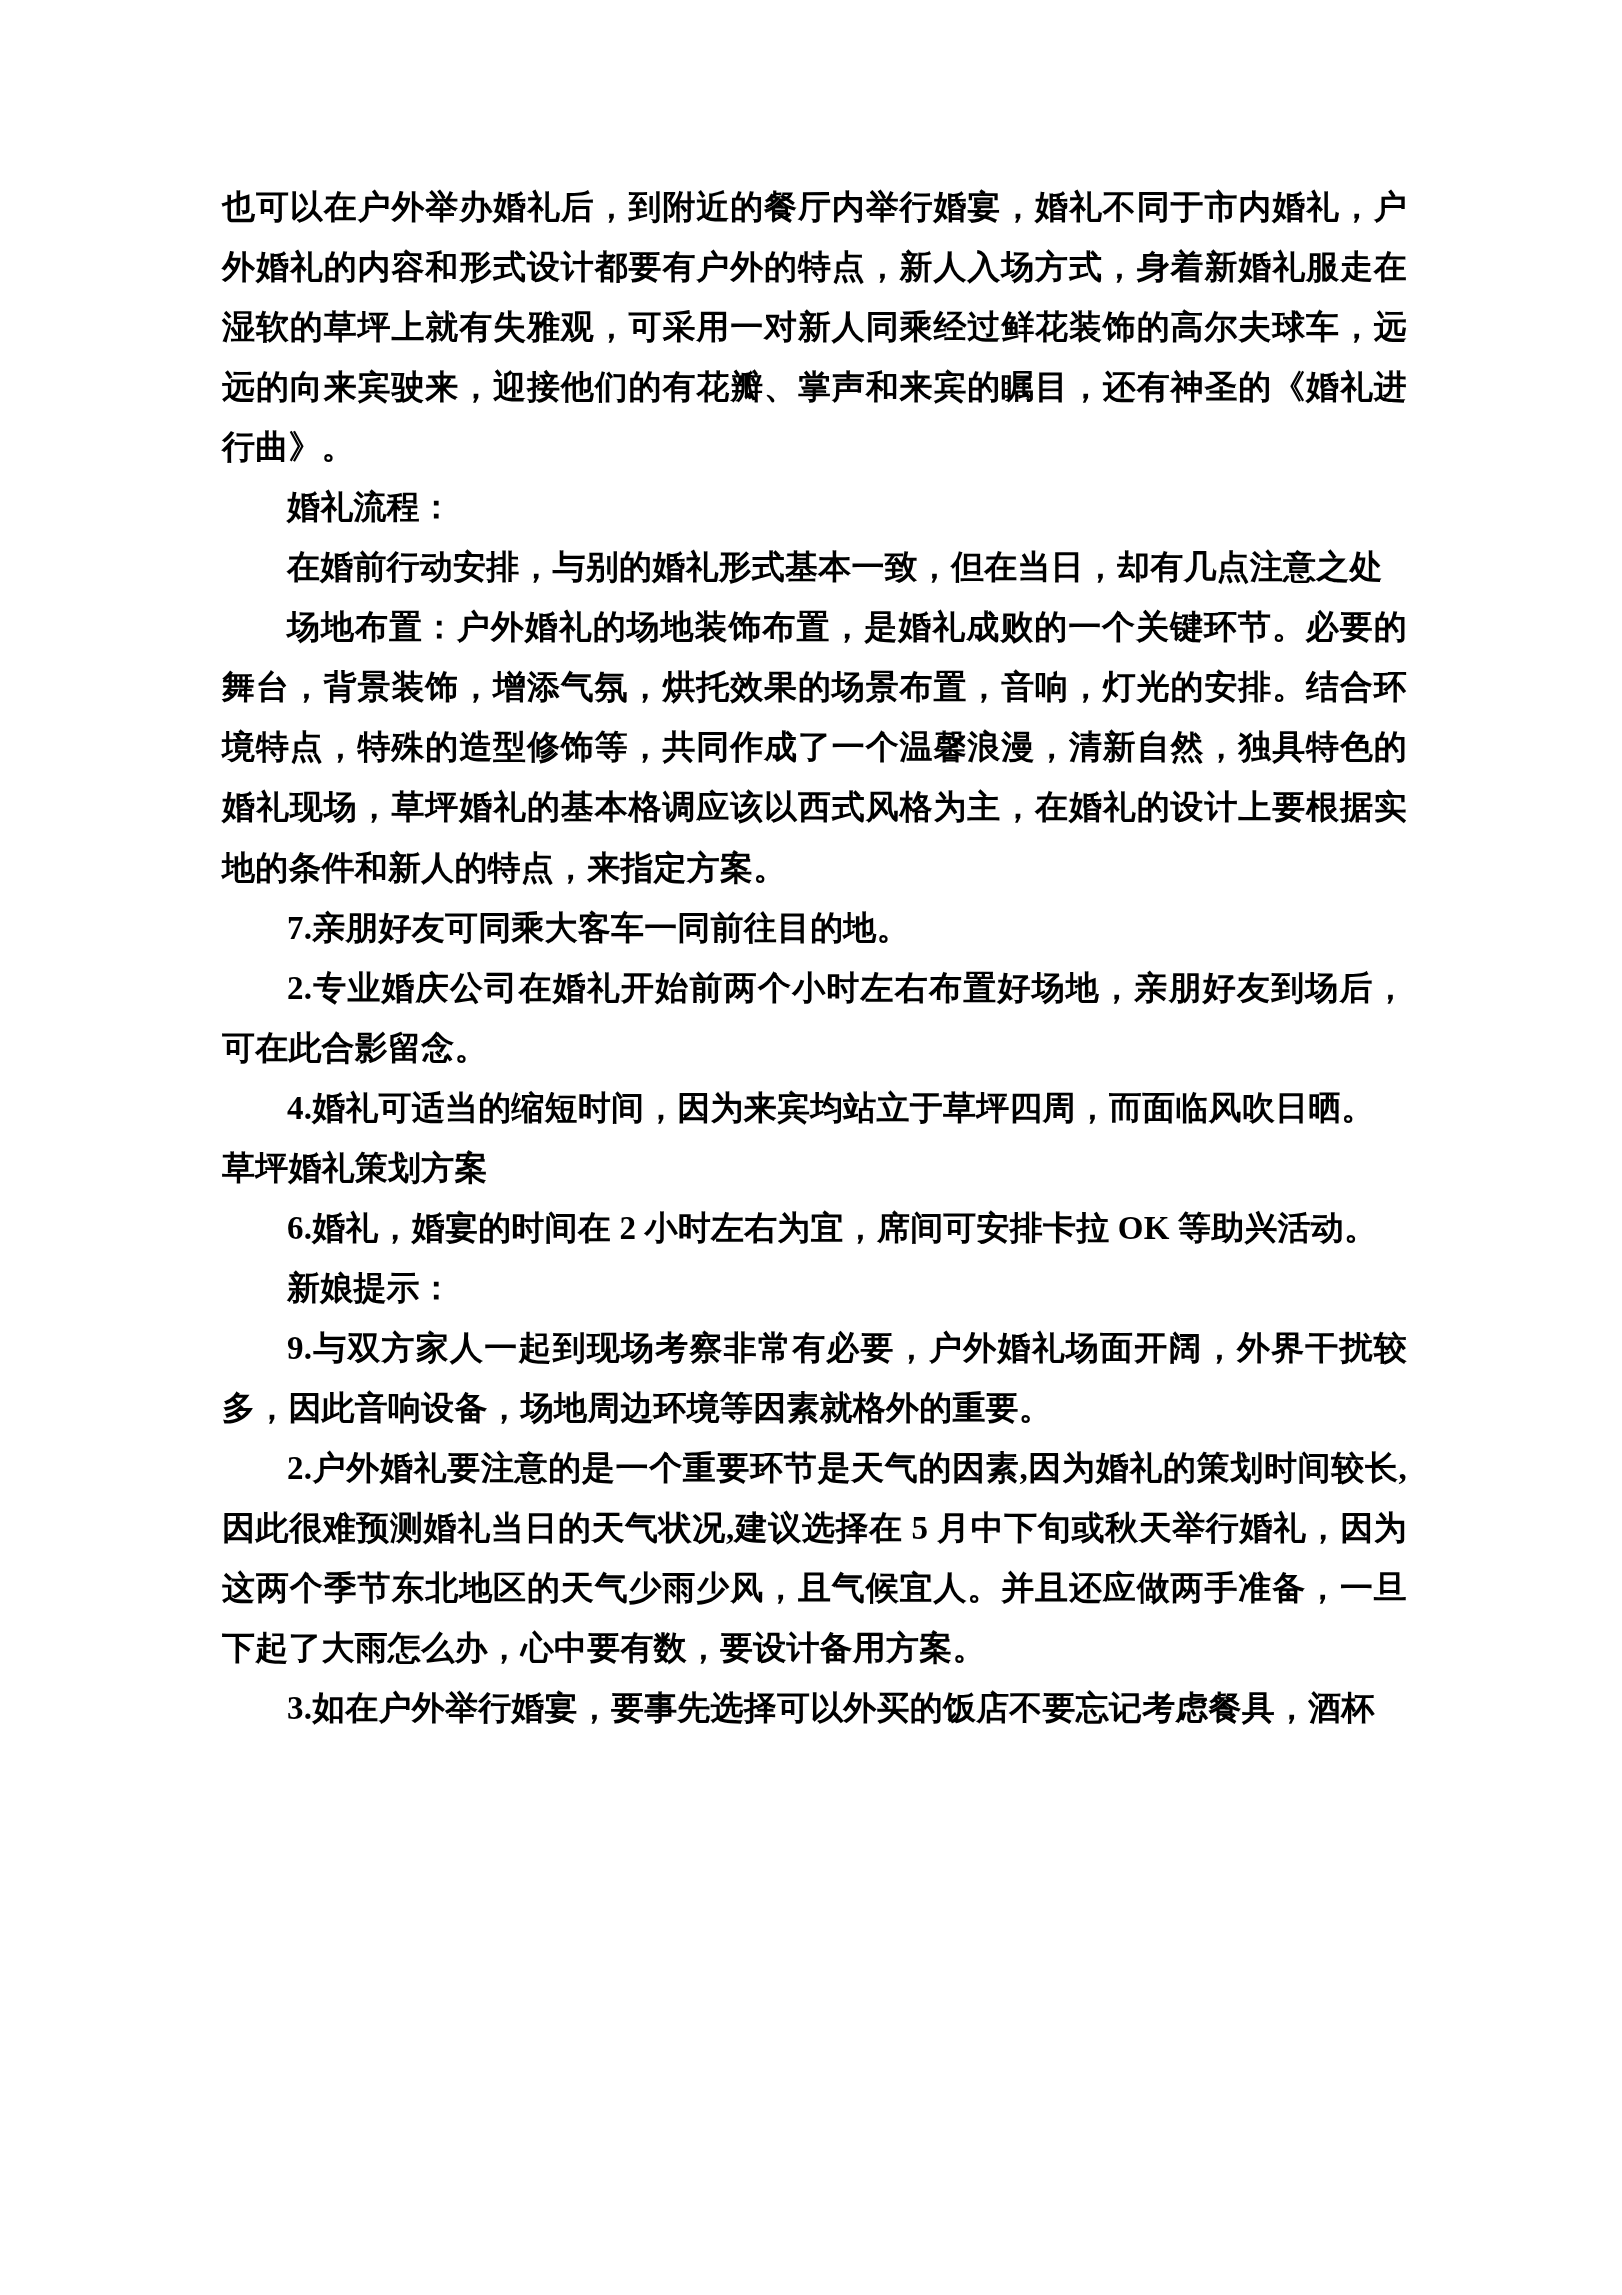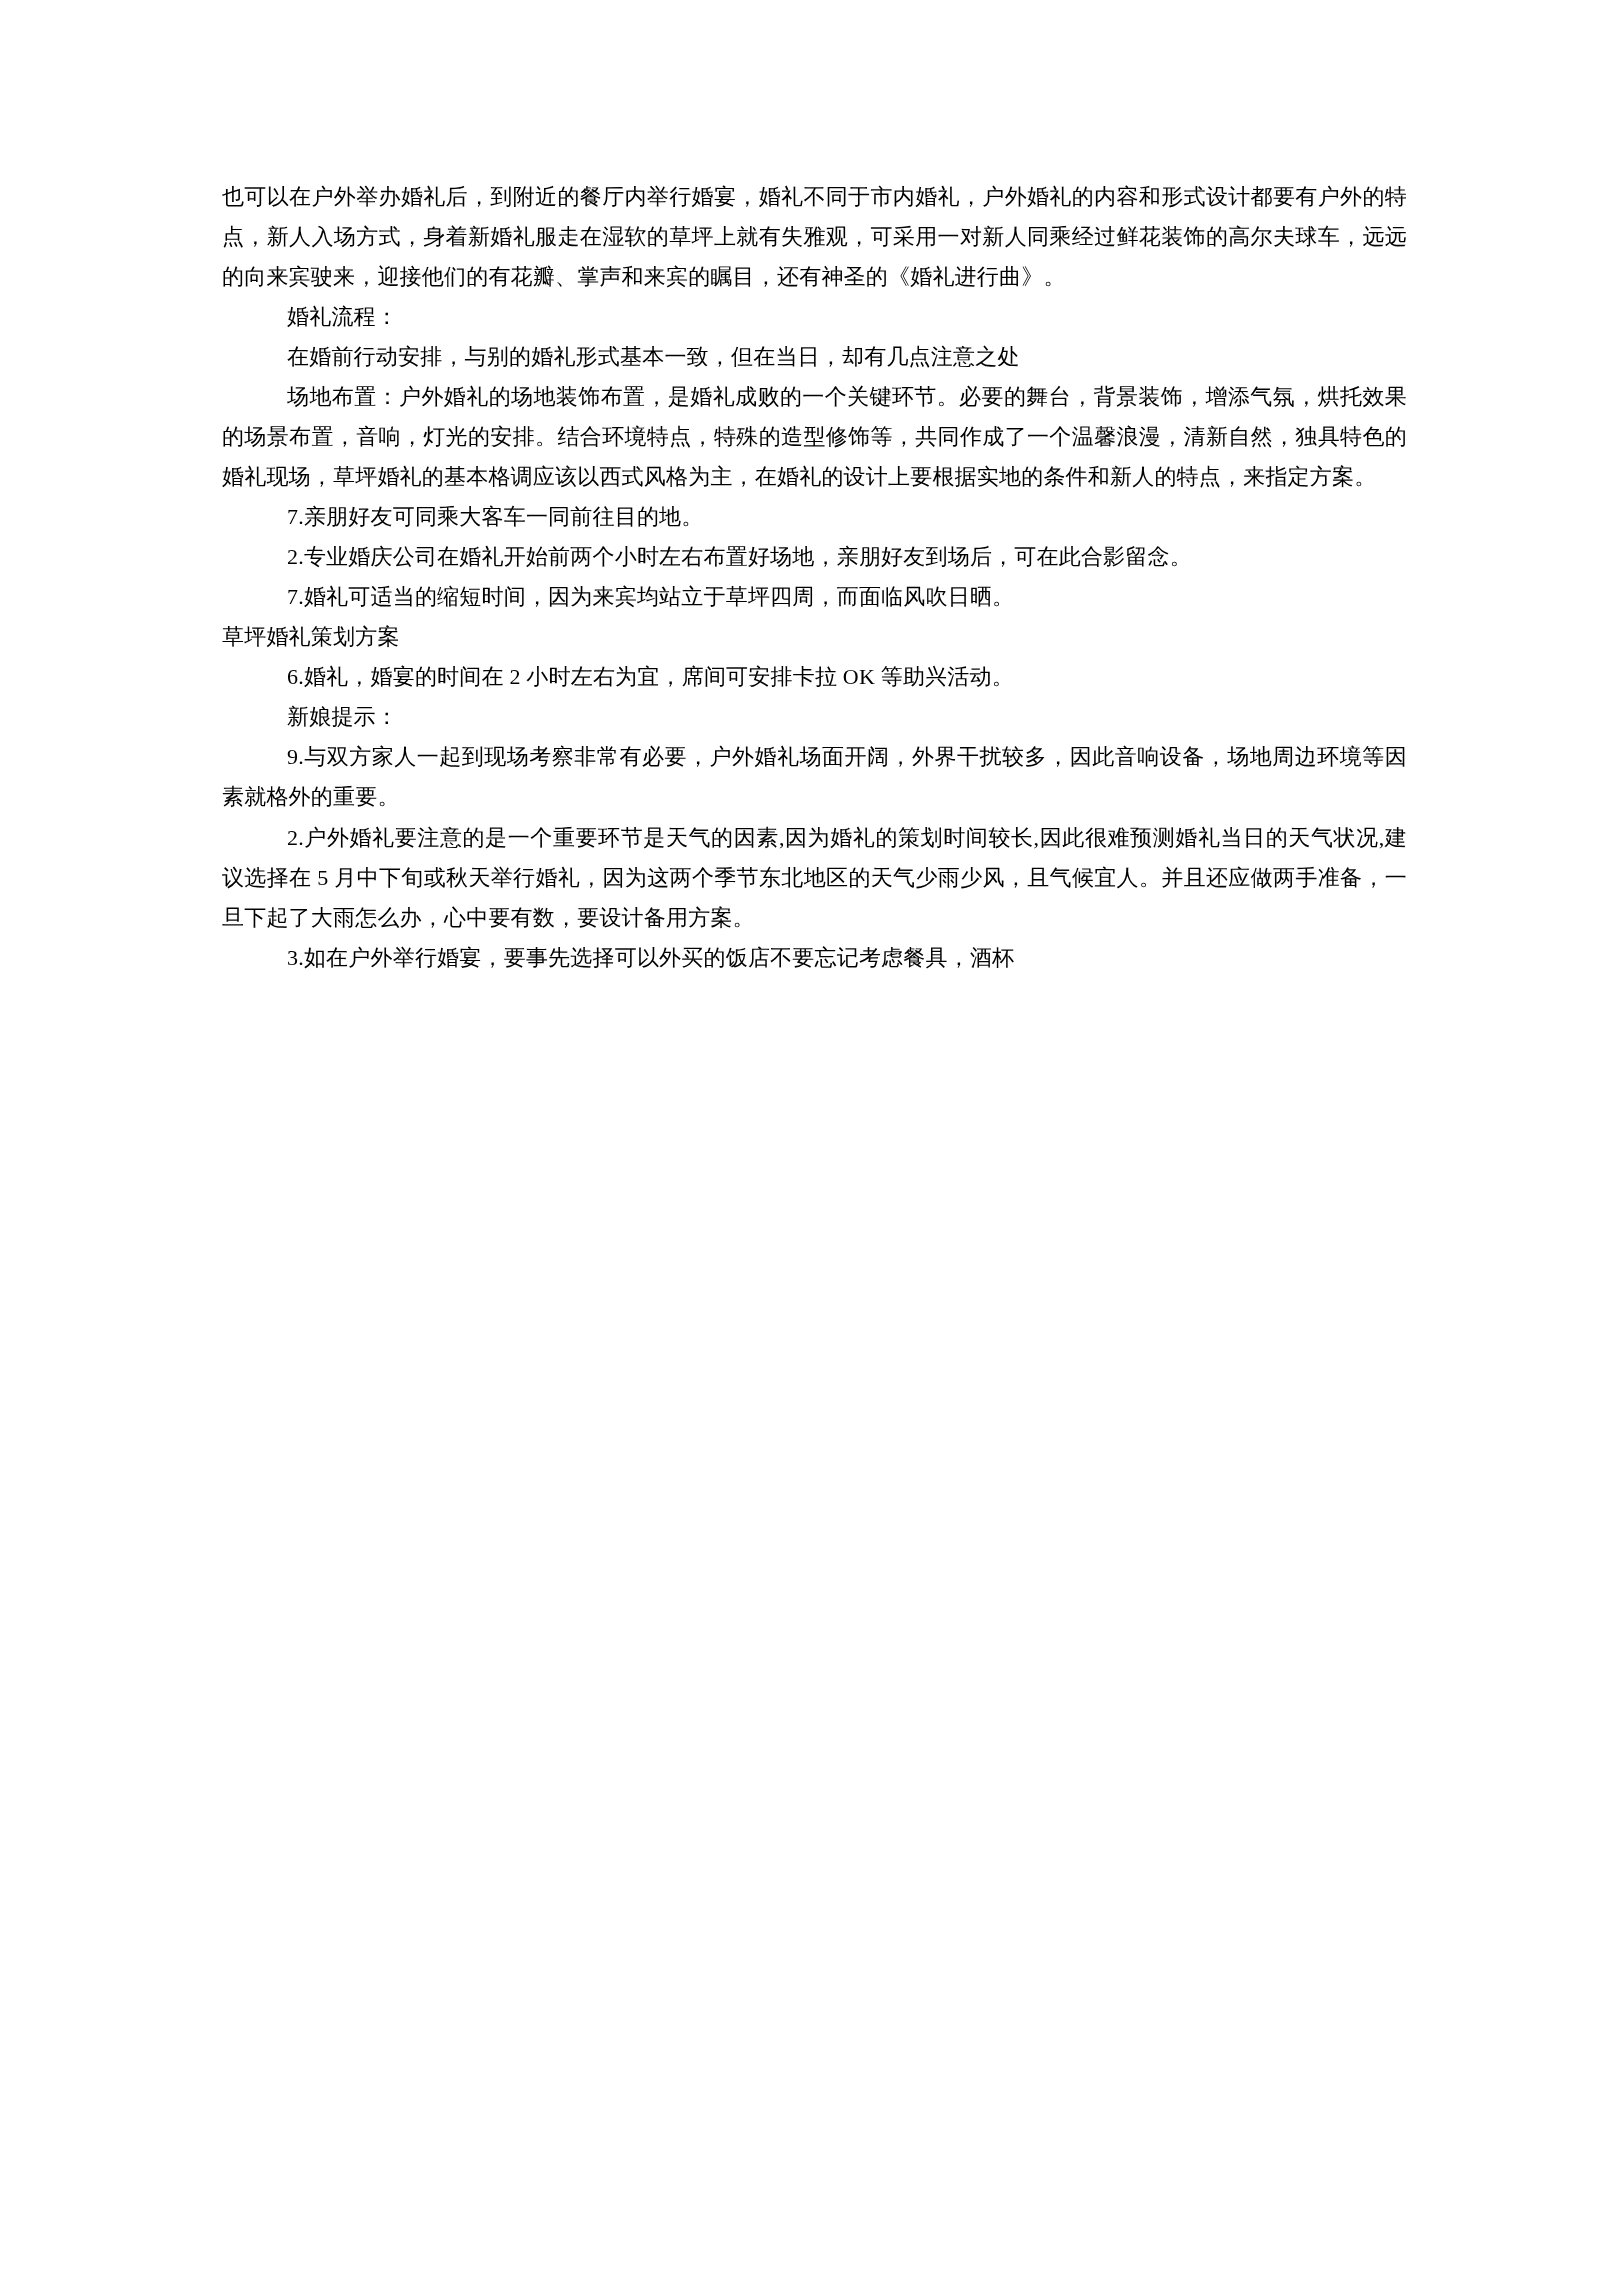--- a/index.html
+++ b/index.html
@@ -16,25 +16,26 @@
   }
   .page {
     position: relative;
     width: 1623px;
     height: 2295px;
     box-sizing: border-box;
     padding: 177px 216px 131px 222px;
     background: #ffffff;
   }
   .doc-body {
-    font-size: 22px;
+    font-size: 33px;
     line-height: 1.82;
     text-align: justify;
     text-justify: inter-ideograph;
     letter-spacing: 0.2px;
+    font-weight: bold;
   }
   p {
     margin: 0;
     padding: 0;
   }
   .indent {
     text-indent: 65px;
   }
   .noindent {
     text-indent: 0;
@@ -44,21 +45,21 @@
 <body>
 
 <div class="page">
   <div class="doc-body">
     <p class="noindent">也可以在户外举办婚礼后，到附近的餐厅内举行婚宴，婚礼不同于市内婚礼，户外婚礼的内容和形式设计都要有户外的特点，新人入场方式，身着新婚礼服走在湿软的草坪上就有失雅观，可采用一对新人同乘经过鲜花装饰的高尔夫球车，远远的向来宾驶来，迎接他们的有花瓣、掌声和来宾的瞩目，还有神圣的《婚礼进行曲》。</p>
     <p class="indent">婚礼流程：</p>
     <p class="indent">在婚前行动安排，与别的婚礼形式基本一致，但在当日，却有几点注意之处</p>
     <p class="indent">场地布置：户外婚礼的场地装饰布置，是婚礼成败的一个关键环节。必要的舞台，背景装饰，增添气氛，烘托效果的场景布置，音响，灯光的安排。结合环境特点，特殊的造型修饰等，共同作成了一个温馨浪漫，清新自然，独具特色的婚礼现场，草坪婚礼的基本格调应该以西式风格为主，在婚礼的设计上要根据实地的条件和新人的特点，来指定方案。</p>
     <p class="indent">7.亲朋好友可同乘大客车一同前往目的地。</p>
     <p class="indent">2.专业婚庆公司在婚礼开始前两个小时左右布置好场地，亲朋好友到场后，可在此合影留念。</p>
-    <p class="indent">7.婚礼可适当的缩短时间，因为来宾均站立于草坪四周，而面临风吹日晒。</p>
+    <p class="indent">4.婚礼可适当的缩短时间，因为来宾均站立于草坪四周，而面临风吹日晒。</p>
     <p class="noindent">草坪婚礼策划方案</p>
     <p class="indent">6.婚礼，婚宴的时间在 2 小时左右为宜，席间可安排卡拉 OK 等助兴活动。</p>
     <p class="indent">新娘提示：</p>
     <p class="indent">9.与双方家人一起到现场考察非常有必要，户外婚礼场面开阔，外界干扰较多，因此音响设备，场地周边环境等因素就格外的重要。</p>
     <p class="indent">2.户外婚礼要注意的是一个重要环节是天气的因素,因为婚礼的策划时间较长,因此很难预测婚礼当日的天气状况,建议选择在 5 月中下旬或秋天举行婚礼，因为这两个季节东北地区的天气少雨少风，且气候宜人。并且还应做两手准备，一旦下起了大雨怎么办，心中要有数，要设计备用方案。</p>
     <p class="indent">3.如在户外举行婚宴，要事先选择可以外买的饭店不要忘记考虑餐具，酒杯</p>
   </div>
 </div>
 
 

